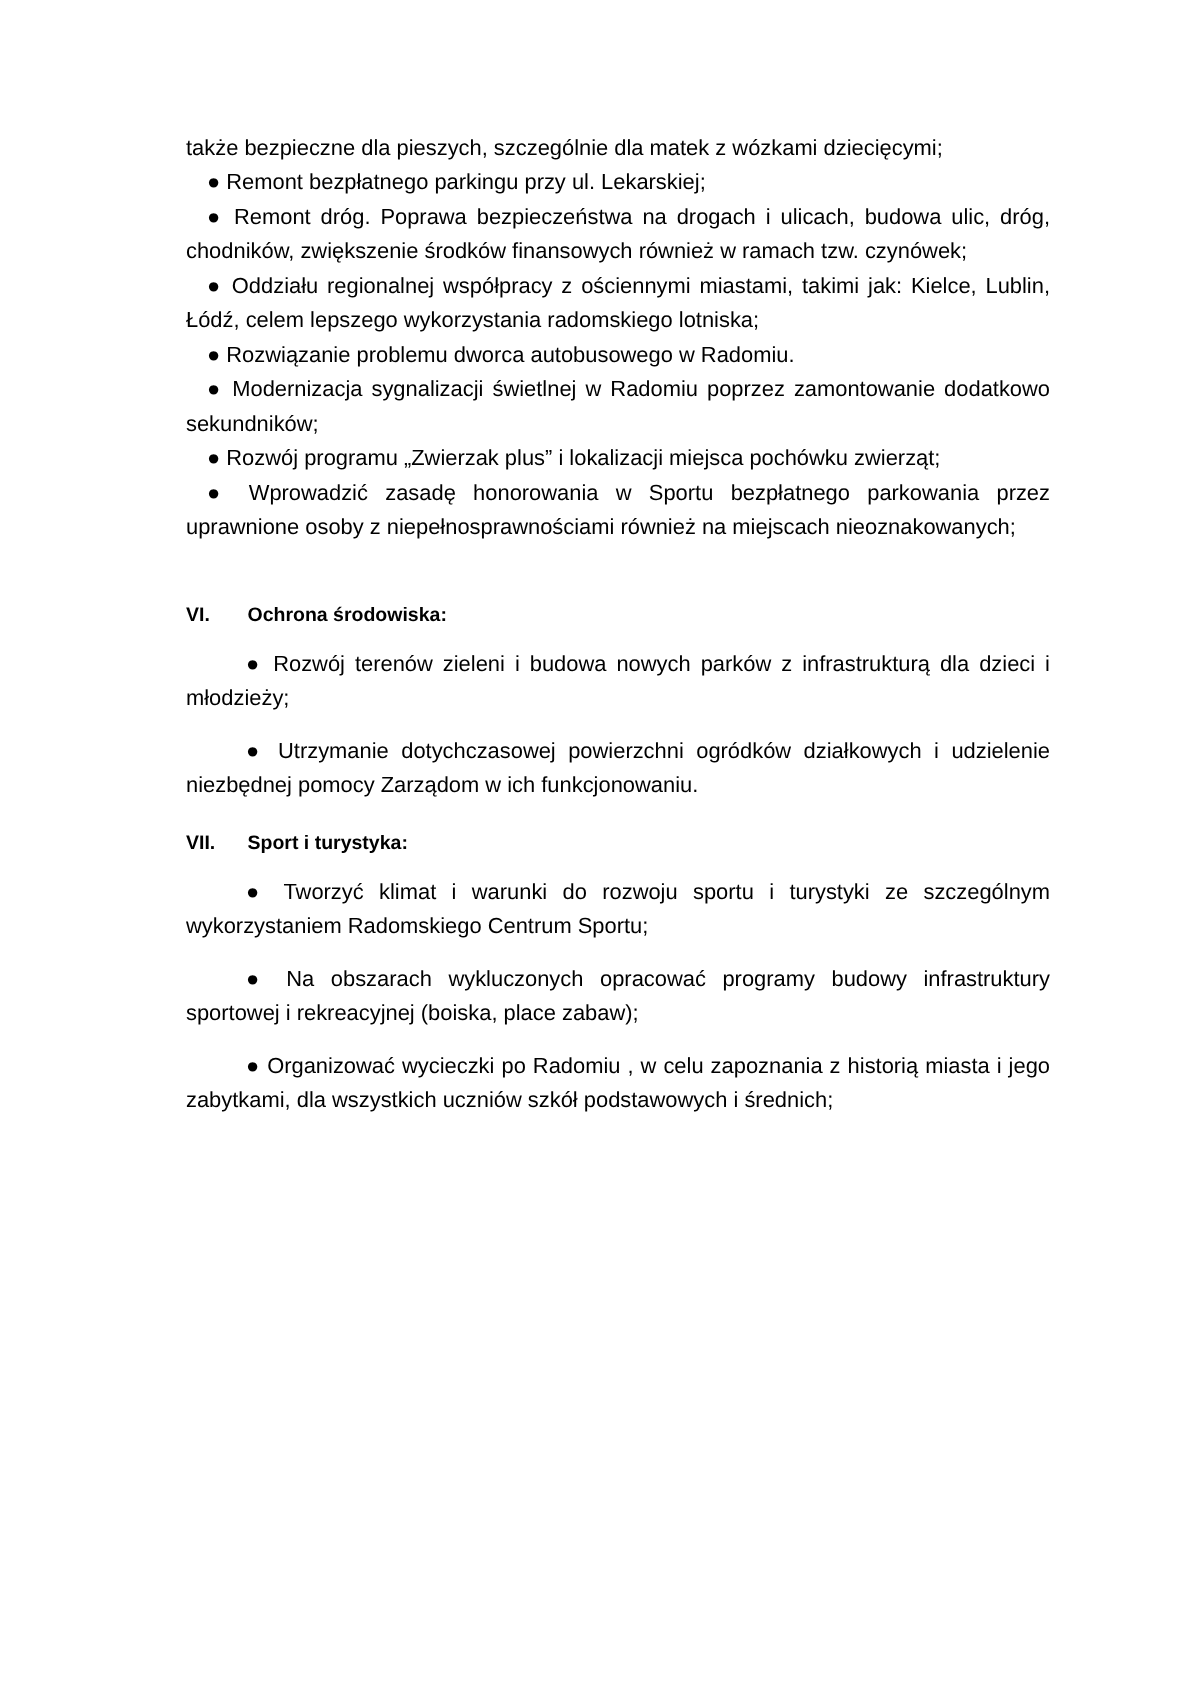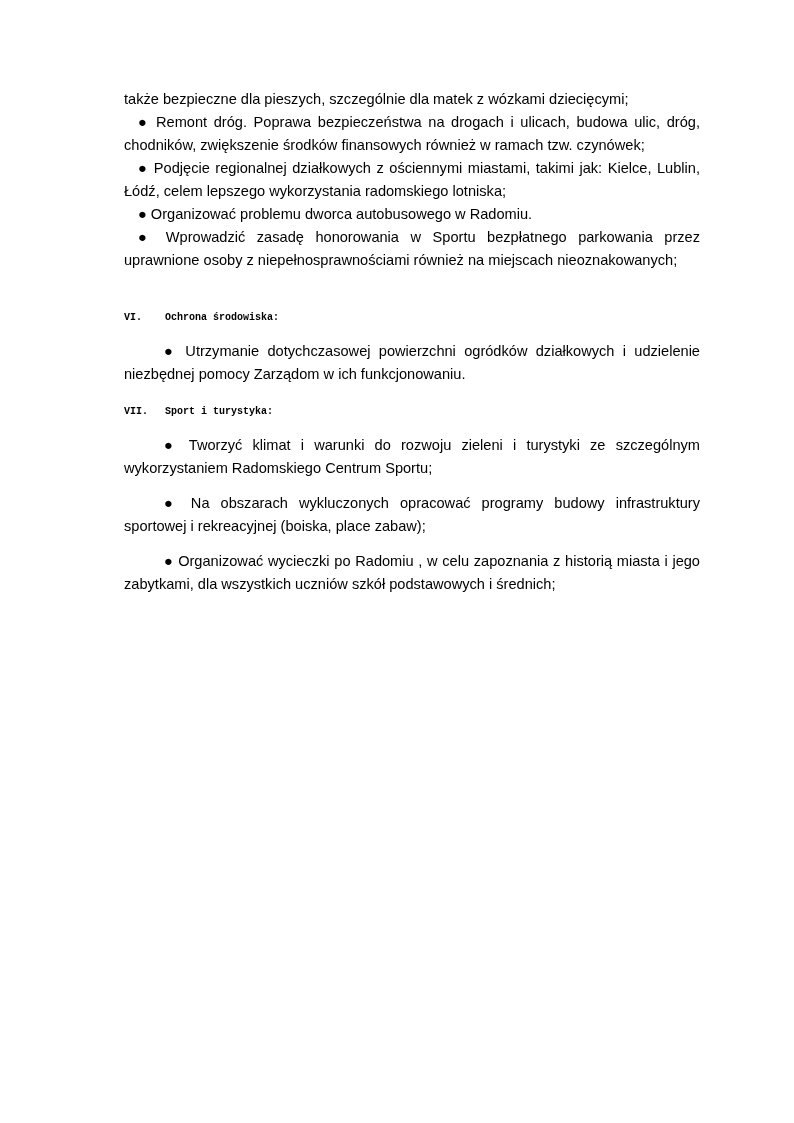--- a/index.html
+++ b/index.html
@@ -54,26 +54,25 @@
     text-indent: 40px;
     margin-bottom: 12px;
   }
   .block-spaced .para:last-child {
     margin-bottom: 0;
   }
 
   
   .heading {
     margin: 0;
-    font-size: 10px;
+    font-size: 13px;
     line-height: 23px;
     font-weight: bold;
     display: block;
     white-space: pre;
-    font-family: Liberation Mono, monospace;
   }
   .heading .numeral {
     display: inline-block;
     width: 41px;
     font-weight: bold;
   }
 
   .gap-before-heading { height: 34px; }
   .gap-after-heading  { height: 11px; }
   .gap-block          { height: 14px; }
@@ -91,44 +90,48 @@
 </style>
 </head>
 <body>
 
 <div class="page">
 
   <div class="content">
 
     <div class="block-tight">
       <p class="para cont">także  bezpieczne  dla  pieszych,  szczególnie  dla  matek  z  wózkami dziecięcymi;</p>
+      <p class="para bullet">● Remont bezpłatnego parkingu przy ul. Lekarskiej;</p>
       <p class="para bullet">● Remont dróg. Poprawa bezpieczeństwa na drogach i ulicach, budowa ulic, dróg,  chodników,  zwiększenie  środków  finansowych  również  w  ramach  tzw. czynówek;</p>
-      <p class="para bullet">● Podjęcie regionalnej działkowych z ościennymi miastami, takimi jak: Kielce, Lublin, Łódź, celem lepszego wykorzystania radomskiego lotniska;</p>
-      <p class="para bullet">● Organizować problemu dworca autobusowego w Radomiu.</p>
+      <p class="para bullet">● Oddziału regionalnej współpracy z ościennymi miastami, takimi jak: Kielce, Lublin, Łódź, celem lepszego wykorzystania radomskiego lotniska;</p>
+      <p class="para bullet">● Rozwiązanie problemu dworca autobusowego w Radomiu.</p>
+      <p class="para bullet">●  Modernizacja  sygnalizacji  świetlnej  w  Radomiu  poprzez  zamontowanie dodatkowo sekundników;</p>
+      <p class="para bullet">● Rozwój programu „Zwierzak plus” i lokalizacji miejsca pochówku zwierząt;</p>
       <p class="para bullet">●  Wprowadzić  zasadę  honorowania  w  Sportu  bezpłatnego  parkowania przez  uprawnione  osoby  z  niepełnosprawnościami  również  na  miejscach nieoznakowanych;</p>
     </div>
 
     <div class="gap-before-heading"></div>
 
     <div class="heading"><span class="numeral">VI.</span><span>Ochrona środowiska:</span></div>
 
     <div class="gap-after-heading"></div>
 
     <div class="block-spaced">
+      <p class="para">● Rozwój terenów zieleni i budowa nowych parków z infrastrukturą dla dzieci i młodzieży;</p>
       <p class="para">● Utrzymanie dotychczasowej powierzchni ogródków działkowych i udzielenie niezbędnej pomocy Zarządom w ich funkcjonowaniu.</p>
     </div>
 
     <div class="gap-block"></div>
 
     <div class="heading"><span class="numeral">VII.</span><span>Sport i turystyka:</span></div>
 
     <div class="gap-after-heading"></div>
 
     <div class="block-spaced">
-      <p class="para">● Tworzyć klimat i warunki do rozwoju zieleni i turystyki ze szczególnym wykorzystaniem Radomskiego Centrum Sportu;</p>
+      <p class="para">● Tworzyć klimat i warunki do rozwoju sportu i turystyki ze szczególnym wykorzystaniem Radomskiego Centrum Sportu;</p>
       <p class="para">● Na obszarach wykluczonych opracować programy budowy infrastruktury sportowej i rekreacyjnej (boiska, place zabaw);</p>
       <p class="para">● Organizować wycieczki po  Radomiu , w celu zapoznania  z  historią  miasta i  jego  zabytkami,   dla  wszystkich  uczniów  szkół  podstawowych  i  średnich;</p>
     </div>
 
   </div>
 
   <div class="page-number">3</div>
 
 </div>
 

